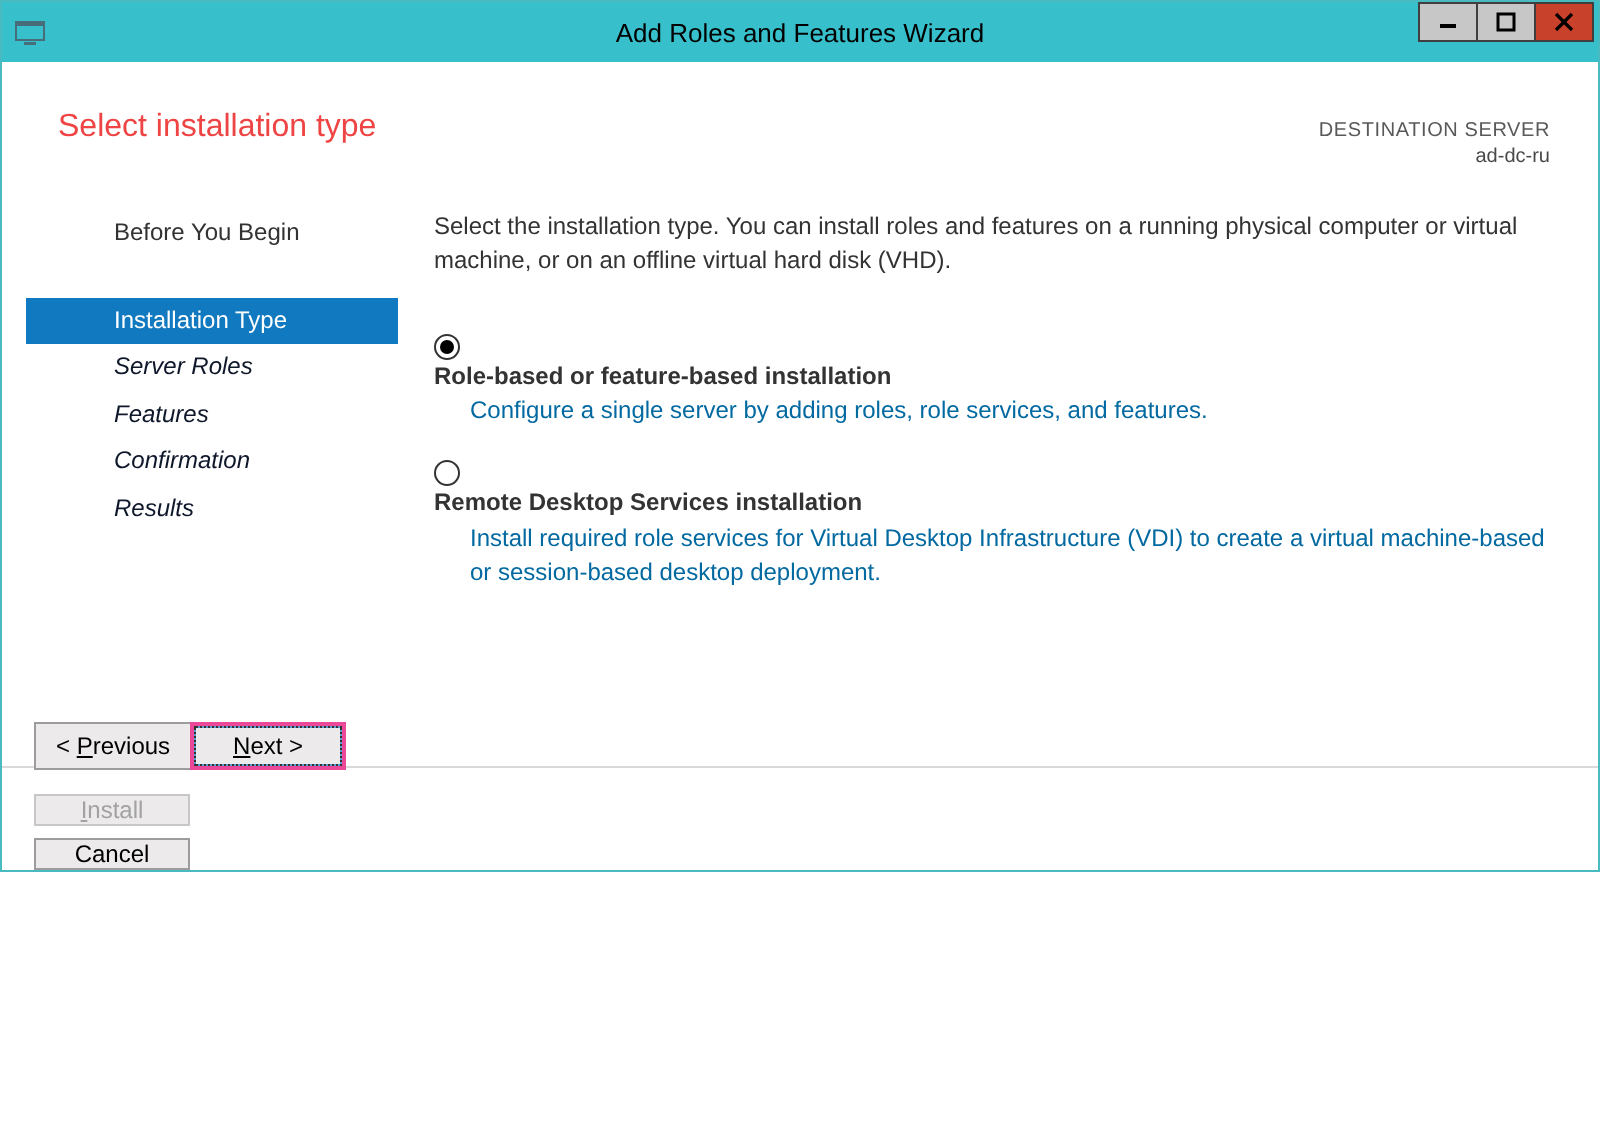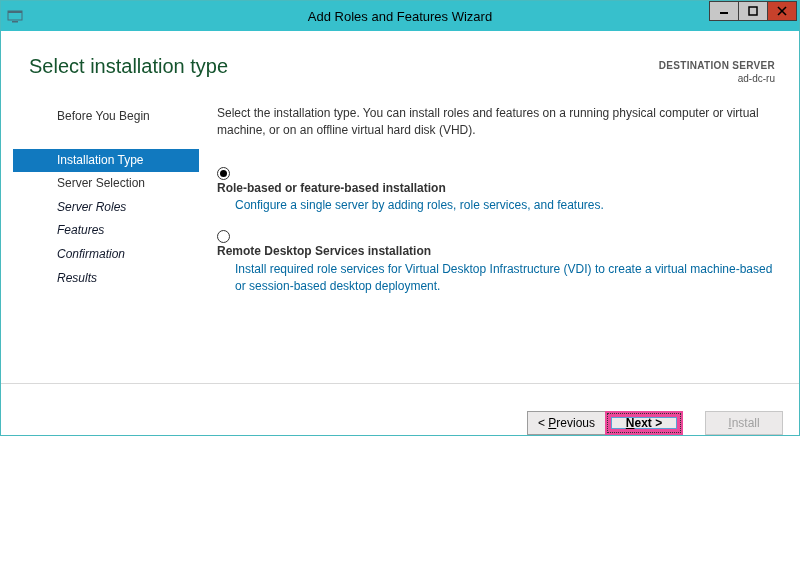--- a/index.html
+++ b/index.html
@@ -64,34 +64,34 @@
     position: relative;
   }
 
   
   .header-row {
     display: flex;
     padding: 24px 24px 10px 24px;
     align-items: flex-start;
   }
   .page-title {
-    font-size: 20px;
+    font-size: 16px;
     font-weight: 300;
-    color: #14532d;
+    color: #ef4444;
     flex: 1;
     padding-left: 4px;
   }
   .dest-block {
     text-align: right;
     font-size: 10px;
     color: #595959;
     line-height: 1.3;
     padding-top: 4px;
   }
-  .dest-label { letter-spacing: 0.3px; font-weight: bold; }
+  .dest-label { letter-spacing: 0.3px; }
   .dest-name { color: #494949; }
 
   
   .body-row {
     flex: 1;
     display: flex;
     padding: 6px 20px 0 0;
   }
   .sidebar {
     width: 198px;
@@ -147,46 +147,46 @@
   }
   .option .opt-text { flex: 1; }
   .option .opt-title { font-weight: bold; margin-bottom: 1px; }
   .option .opt-desc { color: #0369a1; margin-left: 18px; }
 
   
   .footer {
     height: 52px;
     border-top: 1px solid #d9d9d9;
     display: flex;
-    align-items: flex-end;
+    align-items: flex-start;
     justify-content: flex-end;
     padding: 0 16px;
     gap: 6px;
+    flex-direction: column;
   }
   .btn {
     min-width: 78px;
     height: 24px;
     font-size: 12px;
     background: #eceaea;
     border: 1px solid #9c9c9c;
     padding: 0 10px;
     display: flex; align-items: center; justify-content: center;
     cursor: pointer;
   }
   .btn.disabled {
     color: #a2a2a2;
     cursor: default;
     border-color: #c7c7c7;
   }
   .btn.focused {
-    border: 6px solid #ec4899;
+    border: 2px solid #ec4899;
     outline: 1px dotted #333;
     outline-offset: -3px;
     box-shadow: 0 0 0 1px #5a9fd4 inset;
-    font-weight: bold;
   }
   .btn .u { text-decoration: underline; }
   .btn-group { display: flex; }
   .btn-group .btn:first-child { border-right: none; }
   .footer .spacer { width: 10px; }
 </style>
 </head>
 <body>
 
 <div class="window">
@@ -226,21 +226,20 @@
       <div class="dest-block">
         <div class="dest-label">DESTINATION SERVER</div>
         <div class="dest-name">ad-dc-ru</div>
       </div>
     </div>
 
     <div class="body-row">
       <div class="sidebar">
         <div class="step">Before You Begin</div>
         <div class="step selected">Installation Type</div>
-        <div class="step">Server Selection</div>
         <div class="step disabled">Server Roles</div>
         <div class="step disabled">Features</div>
         <div class="step disabled">Confirmation</div>
         <div class="step disabled">Results</div>
       </div>
 
       <div class="main">
         <div class="intro">Select the installation type. You can install roles and features on a running physical computer or virtual machine, or on an offline virtual hard disk (VHD).</div>
 
         <div class="option">
@@ -267,15 +266,16 @@
           <span>&lt; <span class="u">P</span>revious</span>
         </div>
         <div class="btn focused">
           <span><span class="u">N</span>ext &gt;</span>
         </div>
       </div>
       <div class="spacer"></div>
       <div class="btn disabled">
         <span><span class="u">I</span>nstall</span>
       </div>
+      <div class="btn">Cancel</div>
     </div>
   </div>
 </div>
 
 </body></html>

